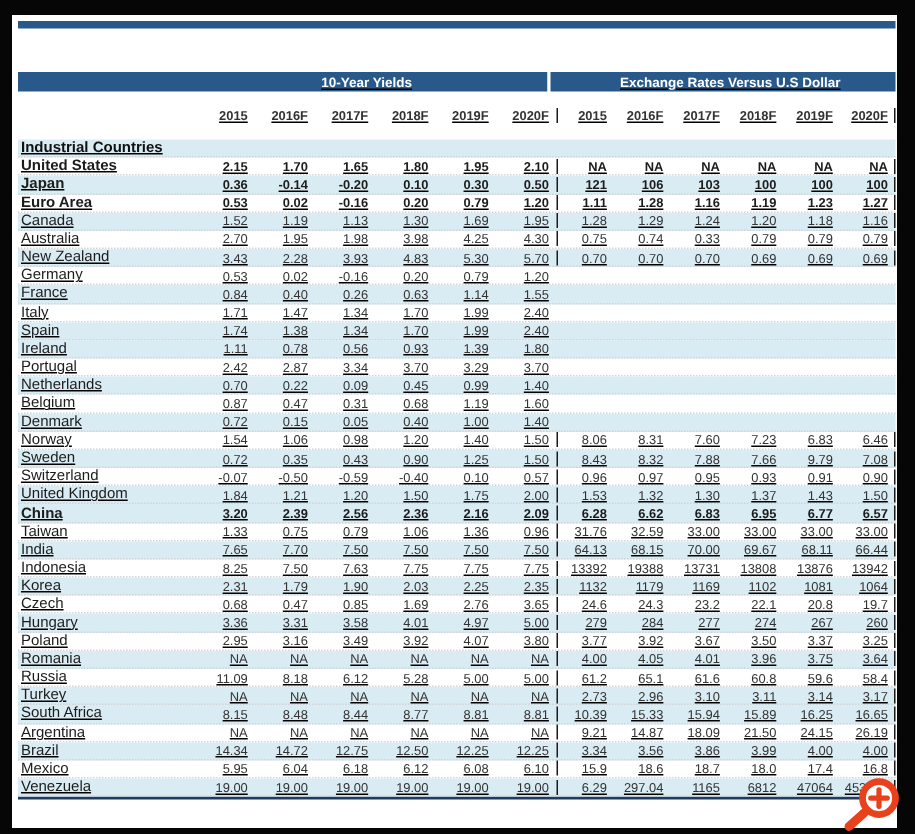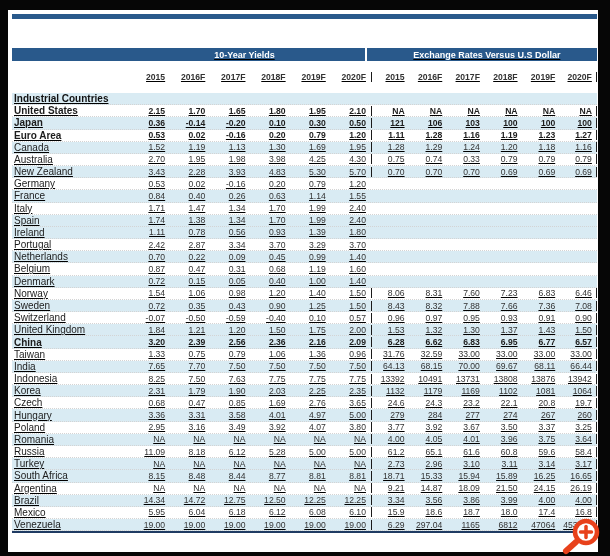--- a/index.html
+++ b/index.html
@@ -325,21 +325,21 @@
             <div class="c-y">0.72</div>
             <div class="c-y">0.35</div>
             <div class="c-y">0.43</div>
             <div class="c-y">0.90</div>
             <div class="c-y">1.25</div>
             <div class="c-y">1.50</div>
             <div class="c-f first">8.43</div>
             <div class="c-f">8.32</div>
             <div class="c-f">7.88</div>
             <div class="c-f">7.66</div>
-            <div class="c-f">7.36</div>
+            <div class="c-f">9.79</div>
             <div class="c-f last">7.08</div>
           </div>
           <div class="row">
             <div class="c-name">Switzerland</div>
             <div class="c-y">-0.07</div>
             <div class="c-y">-0.50</div>
             <div class="c-y">-0.59</div>
             <div class="c-y">-0.40</div>
             <div class="c-y">0.10</div>
             <div class="c-y">0.57</div>
@@ -412,21 +412,21 @@
           </div>
           <div class="row">
             <div class="c-name">Indonesia</div>
             <div class="c-y">8.25</div>
             <div class="c-y">7.50</div>
             <div class="c-y">7.63</div>
             <div class="c-y">7.75</div>
             <div class="c-y">7.75</div>
             <div class="c-y">7.75</div>
             <div class="c-f first">13392</div>
-            <div class="c-f">10491</div>
+            <div class="c-f">19388</div>
             <div class="c-f">13731</div>
             <div class="c-f">13808</div>
             <div class="c-f">13876</div>
             <div class="c-f last">13942</div>
           </div>
           <div class="row shade">
             <div class="c-name">Korea</div>
             <div class="c-y">2.31</div>
             <div class="c-y">1.79</div>
             <div class="c-y">1.90</div>
@@ -531,21 +531,21 @@
             <div class="c-f last">3.17</div>
           </div>
           <div class="row shade">
             <div class="c-name">South Africa</div>
             <div class="c-y">8.15</div>
             <div class="c-y">8.48</div>
             <div class="c-y">8.44</div>
             <div class="c-y">8.77</div>
             <div class="c-y">8.81</div>
             <div class="c-y">8.81</div>
-            <div class="c-f first">18.71</div>
+            <div class="c-f first">10.39</div>
             <div class="c-f">15.33</div>
             <div class="c-f">15.94</div>
             <div class="c-f">15.89</div>
             <div class="c-f">16.25</div>
             <div class="c-f last">16.65</div>
           </div>
           <div class="row">
             <div class="c-name">Argentina</div>
             <div class="c-y">NA</div>
             <div class="c-y">NA</div>

